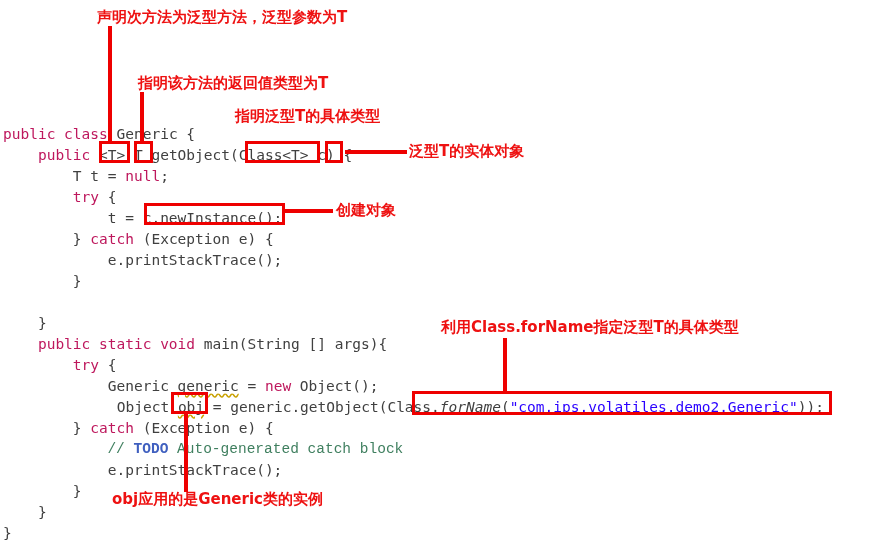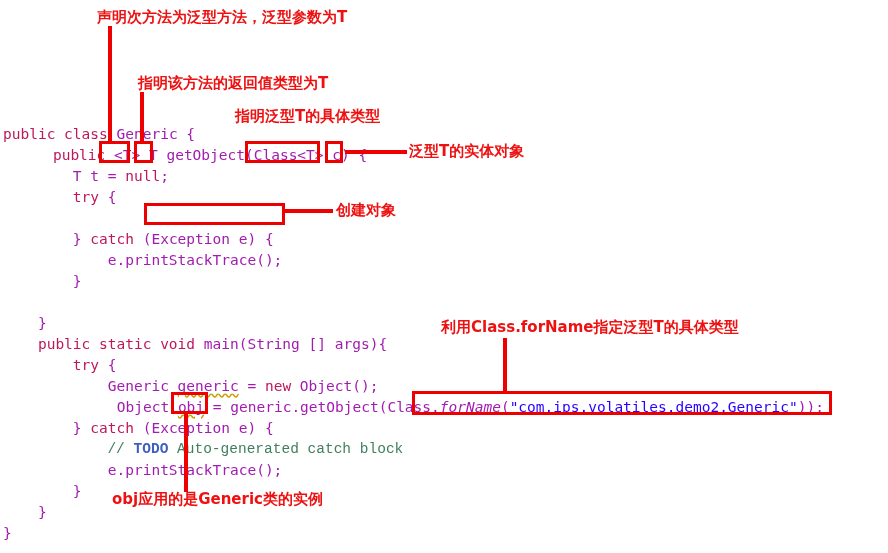--- a/index.html
+++ b/index.html
@@ -25,21 +25,21 @@
   .code-line {
     position: absolute;
     white-space: pre;
     font-family: "DejaVu Sans Mono", monospace;
     font-size: 14.5px;
     line-height: 21px;
     color: #000000;
     letter-spacing: 0px;
   }
   .kw      { color: #be185d; font-weight: normal; }
-  .plain   { color: #a21caf; }
+  .plain   { color: #404040; }
   .str     { color: #2a00ff; }
   .cmt     { color: #3f7f5f; }
   .todo    { color: #3f5fbf; font-weight: bold; }
   .ital    { font-style: italic; }
   .sq {
     text-decoration: underline;
     text-decoration-style: wavy;
     text-decoration-color: #c8a000;
     text-underline-offset: 2px;
   }
@@ -73,26 +73,27 @@
 </style>
 </head>
 <body>
 
 <div id="page">
 
   <div id="code-layer">
 
     <div class="code-line" style="left:3px; top:124px;"><span class="kw">public</span><span class="kw"> class </span><span class="plain">Generic {</span></div>
 
-    <div class="code-line" style="left:18px; top:145px;"><span class="kw">    public </span><span class="plain">&lt;T&gt; T </span><span class="plain">getObject(Class&lt;T&gt; c) {</span></div>
+    <div class="code-line" style="left:3px; top:145px;"><span class="kw">    public </span><span class="plain">&lt;T&gt; T </span><span class="plain">getObject(Class&lt;T&gt; c) {</span></div>
 
     <div class="code-line" style="left:3px; top:166px;"><span class="plain">        T t = </span><span class="kw">null</span><span class="plain">;</span></div>
 
     <div class="code-line" style="left:3px; top:187px;"><span class="plain">        </span><span class="kw">try</span><span class="plain"> {</span></div>
 
+    <div class="code-line" style="left:3px; top:208px;"><span class="plain">            t = c.newInstance();</span></div>
 
     <div class="code-line" style="left:3px; top:229px;"><span class="plain">        } </span><span class="kw">catch</span><span class="plain"> (Exception e) {</span></div>
 
     <div class="code-line" style="left:3px; top:250px;"><span class="plain">            e.printStackTrace();</span></div>
 
     <div class="code-line" style="left:3px; top:271px;"><span class="plain">        }</span></div>
 
 
     <div class="code-line" style="left:3px; top:313px;"><span class="plain">    }</span></div>
 

